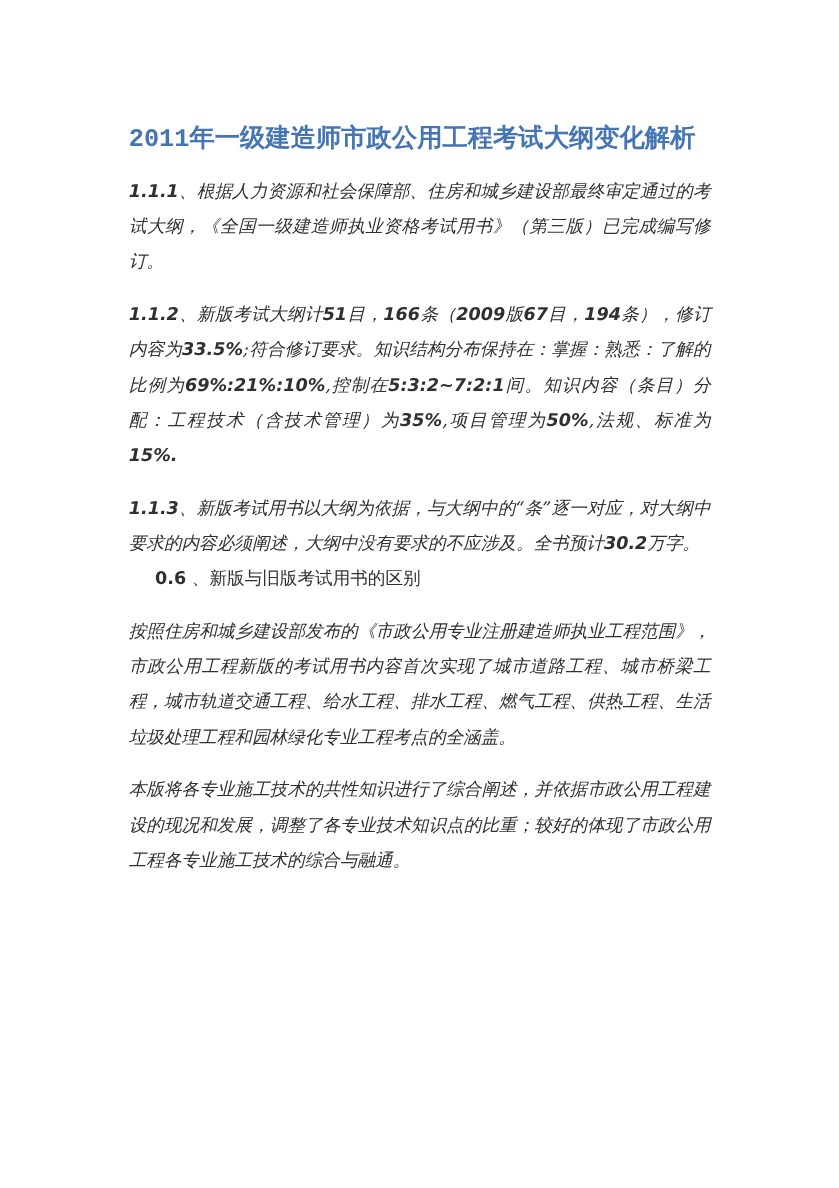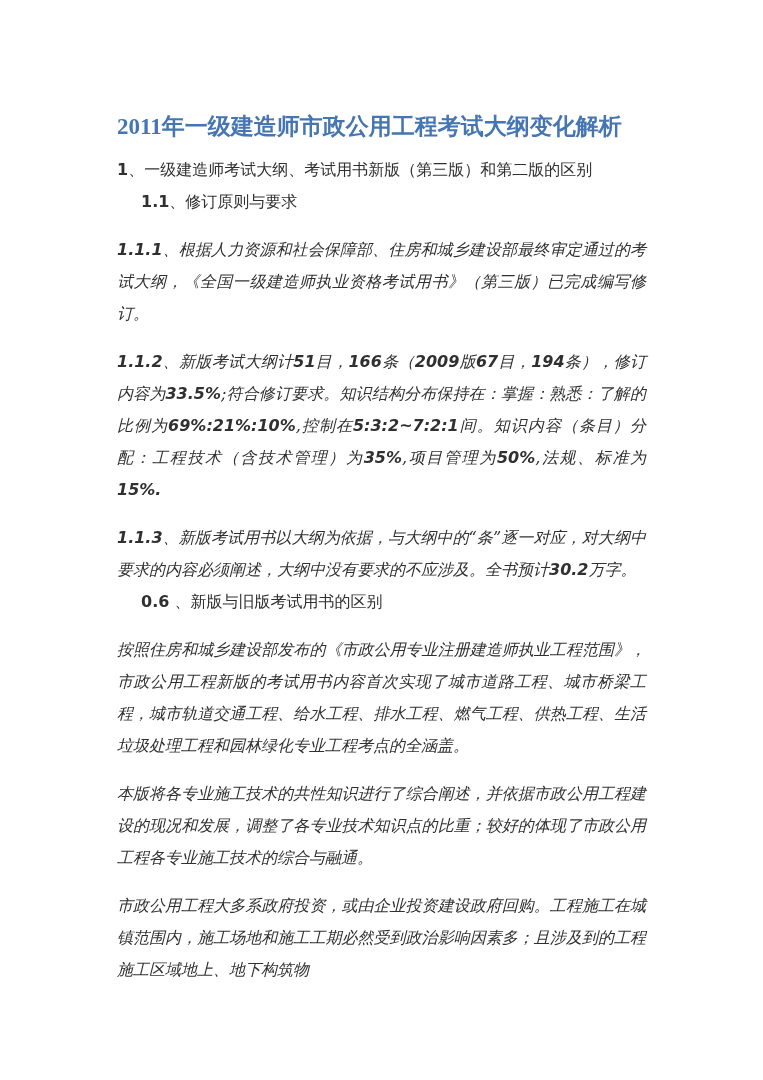--- a/index.html
+++ b/index.html
@@ -9,21 +9,21 @@
   }
   .page {
     width: 763px;
     min-height: 1080px;
     box-sizing: border-box;
     padding: 112px 117px 40px 117px;
     background: var(--page-bg, #ffffff);
     overflow: hidden;
   }
   .doc-title {
-    font-family: Liberation Serif, serif;
+    font-family: Liberation Mono, monospace;
     font-weight: bold;
     font-size: 23px;
     line-height: 30px;
     color: var(--title-color, #4575b2);
     margin: 0 0 12px 0;
   }
   .para {
     font-family: "DejaVu Serif", "Liberation Serif", serif;
     font-size: 16px;
     line-height: 32px;
@@ -37,32 +37,29 @@
     font-family: "DejaVu Sans", "Liberation Sans", sans-serif;
     font-weight: bold;
   }
 </style>
 </head>
 <body>
 
 <div class="page">
   <h1 class="doc-title">2011年一级建造师市政公用工程考试大纲变化解析</h1>
 
-  <p class="para autonum"><span class="num">1</span>、一级建造师考试大纲、考试用书新版（第三版）和第二版的区别</p>
 
-  <p class="para indent autonum"><span class="num">1.1</span>、修订原则与要求</p>
 
   <p class="para spaced justify autonum"><span class="num">1.1.1</span>、根据人力资源和社会保障部、住房和城乡建设部最终审定通过的考试大纲，《全国一级建造师执业资格考试用书》（第三版）已完成编写修订。</p>
 
   <p class="para spaced justify autonum"><span class="num">1.1.2</span>、新版考试大纲计<span class="num">51</span>目，<span class="num">166</span>条（<span class="num">2009</span>版<span class="num">67</span>目，<span class="num">194</span>条），修订内容为<span class="num">33.5%</span>;符合修订要求。知识结构分布保持在：掌握：熟悉：了解的比例为<span class="num">69%:21%:10%</span>,控制在<span class="num">5:3:2~7:2:1</span>间。知识内容（条目）分配：工程技术（含技术管理）为<span class="num">35%</span>,项目管理为<span class="num">50%</span>,法规、标准为<span class="num">15%.</span></p>
 
   <p class="para spaced justify autonum"><span class="num">1.1.3</span>、新版考试用书以大纲为依据，与大纲中的“条”逐一对应，对大纲中要求的内容必须阐述，大纲中没有要求的不应涉及。全书预计<span class="num">30.2</span>万字。</p>
 
   <p class="para indent autonum"><span class="num">0.6</span> 、新版与旧版考试用书的区别</p>
 
 
   <p class="para spaced justify autonum">按照住房和城乡建设部发布的《市政公用专业注册建造师执业工程范围》，市政公用工程新版的考试用书内容首次实现了城市道路工程、城市桥梁工程，城市轨道交通工程、给水工程、排水工程、燃气工程、供热工程、生活垃圾处理工程和园林绿化专业工程考点的全涵盖。</p>
 
   <p class="para spaced justify autonum">本版将各专业施工技术的共性知识进行了综合阐述，并依据市政公用工程建设的现况和发展，调整了各专业技术知识点的比重；较好的体现了市政公用工程各专业施工技术的综合与融通。</p>
 
 
-  <p class="para spaced justify autonum">市政公用工程大多系政府投资，或由企业投资建设政府回购。工程施工在城镇范围内，施工场地和施工工期必然受到政治影响因素多；且涉及到的工程施工区域地上、地下构筑物</p>
 </div>
 
 </body></html>

